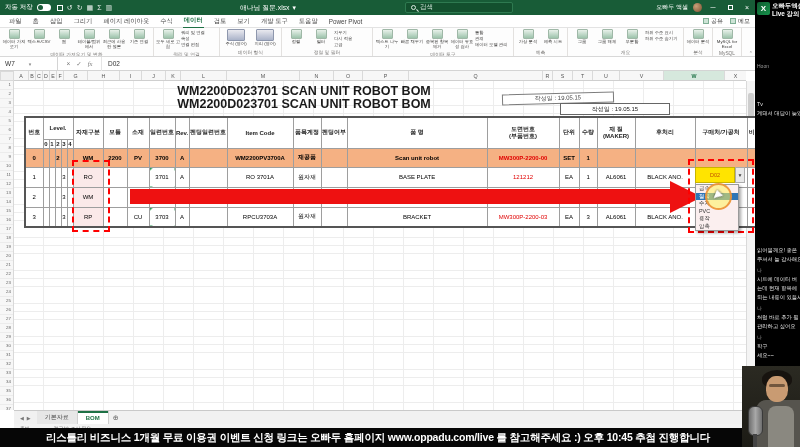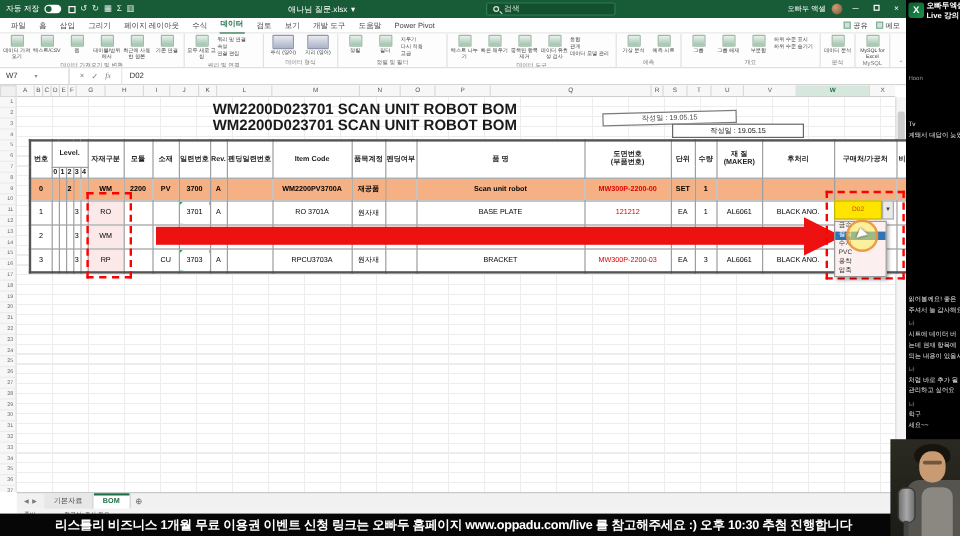--- a/index.html
+++ b/index.html
@@ -631,21 +631,21 @@
           <span class="stab on">BOM</span>
         </span>
       <span class="addsheet">⊕</span>
     </div>
     <div class="statusbar">
       <span>준비</span>
       <span>접근성: 조사 필요</span>
     </div>
   </div>
 
-  <div class="banner">리스틀리 비즈니스 1개월 무료 이용권 이벤트 신청 링크는 오빠두 홈페이지 www.oppadu.com/live 를 참고해주세요 :) 오후 10:30 추첨 진행합니다</div>
+  <div class="banner">리스틀리 비즈니스 1개월 무료 이용권 이벤트 신청 링크는 오빠두 홈페이지 www.oppadu.com/live 를 참고해주세요 :) 오후 10:45 추첨 진행합니다</div>
 
   <div class="sidebar">
     <div class="brand">
       <div class="xlogo">X</div>
       <div class="brandtxt">
         <div>오빠두엑셀</div>
         <div>Live 강의</div>
       </div>
     </div>
     <div class="chat-top" id="chat1">

